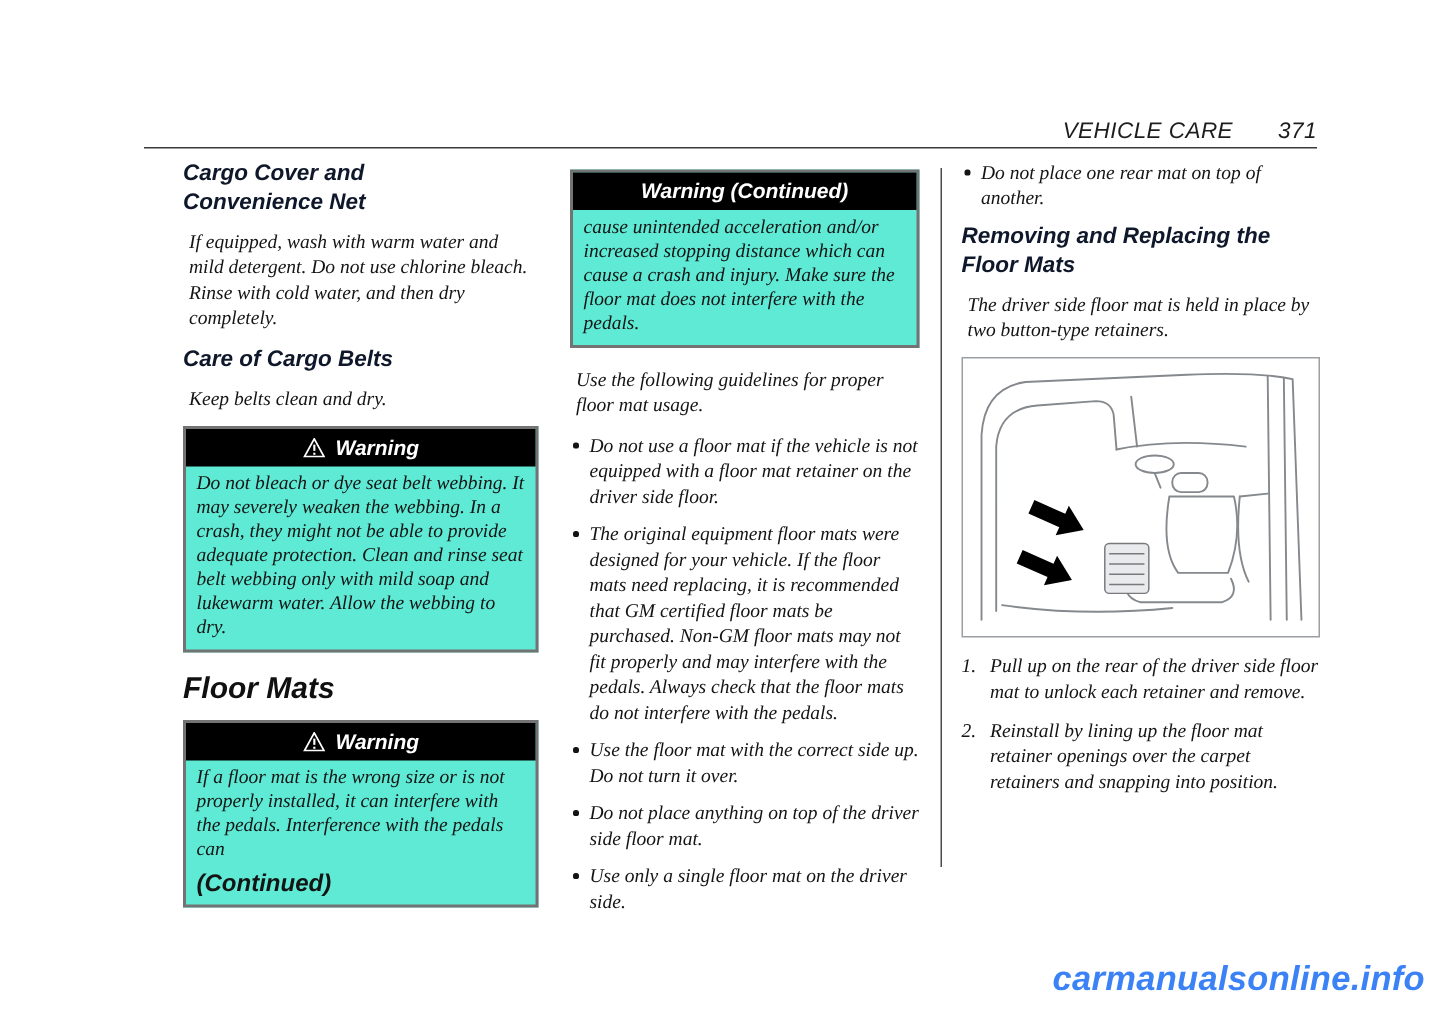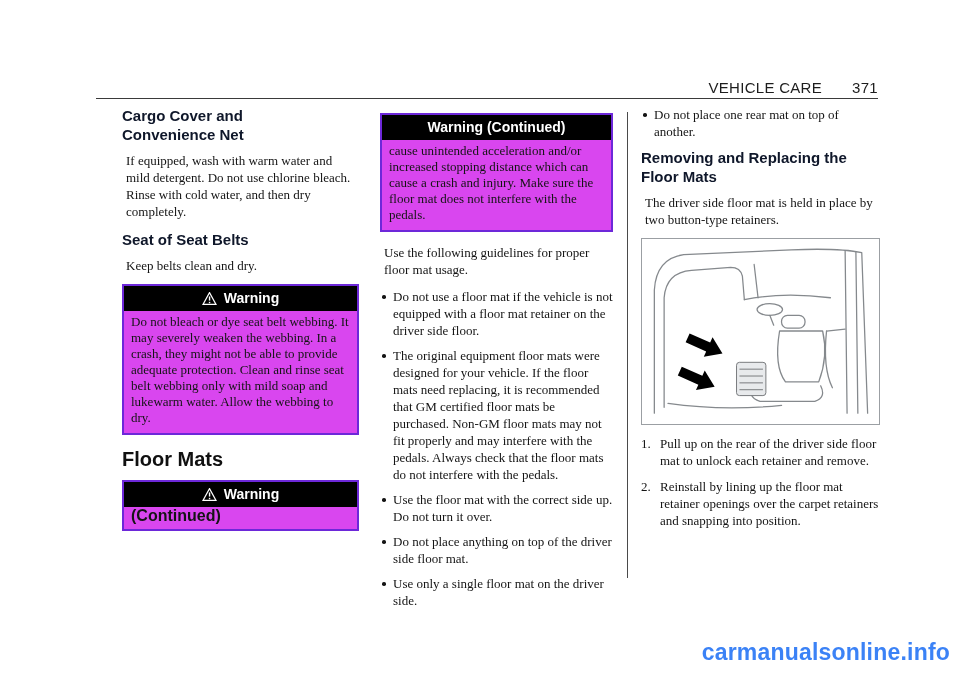--- a/index.html
+++ b/index.html
@@ -1,18 +1,18 @@
 <!DOCTYPE html>
 <html><head>
 <meta charset="utf-8">
 <style>
   * { margin:0; padding:0; box-sizing:border-box; }
   html,body { background:#ffffff; }
   body { width:960px; height:678px; font-family:"Liberation Serif", serif; color:#141414; }
-  .page { position:relative; width:960px; height:678px; background:#fff; overflow:hidden; }
+  .page { position:relative; width:960px; height:678px; background:#fff; overflow:hidden;font-style:italic; }
 
   
   .hdr { position:absolute; top:79px; right:82px; font-family:"Liberation Sans", sans-serif;
          font-size:15px; color:#1d1d1d; letter-spacing:.3px; }
   .hdr .sect { margin-right:30px; }
   .hdr-rule { position:absolute; left:96px; right:82px; top:98px; height:1px; background:#3a3a3a; }
 
   
   .col { position:absolute; font-size:13px; line-height:17px; }
   .col1 { left:122px; top:106px; width:237px; }
@@ -22,21 +22,21 @@
 
   .pre { white-space:pre-line; }
   h2.sect-head { font-family:"Liberation Sans", sans-serif; font-weight:bold; font-size:15px;
                  line-height:19px; margin:8px 0 8px; color:#0f172a; }
   h2.first { margin-top:0; }
   h1.big-head { font-family:"Liberation Sans", sans-serif; font-weight:bold; font-size:20px;
                 line-height:24px; margin:12px 0 9px; color:#101010; }
   p { margin:0 4px 10px; }
 
   
-  .warnbox { border:2px solid #6d28d9; margin:2px 0 12px; background:#d946ef; }
+  .warnbox { border:2px solid #737373; margin:2px 0 12px; background:#5eead4; }
   .warnhead { background:#000; color:#fff; font-family:"Liberation Sans", sans-serif; font-weight:bold;
               font-size:14px; line-height:20px; display:flex; align-items:center; justify-content:center;
               gap:7px; padding:2px 4px 3px; }
   .warnhead svg { width:15px; height:13px; display:block; }
   .warnbody { padding:3px 7px 7px; line-height:16px; }
   .continued { text-align:left; font-family:"Liberation Sans", sans-serif; font-weight:bold;
                font-size:16px; padding:0 7px 5px; }
 
   
   ul.dots { list-style:none; }
@@ -64,21 +64,21 @@
   <div class="hdr">
     <span class="sect">VEHICLE CARE</span><span>371</span>
   </div>
   <div class="hdr-rule"></div>
 
   <div class="col col1">
     <h2 class="sect-head first pre">Cargo Cover and
 Convenience Net</h2>
     <p>If equipped, wash with warm water and mild detergent. Do not use chlorine bleach. Rinse with cold water, and then dry completely.</p>
 
-    <h2 class="sect-head">Seat of Seat Belts</h2>
+    <h2 class="sect-head">Care of Cargo Belts</h2>
     <p>Keep belts clean and dry.</p>
 
     <div class="warnbox">
       <div class="warnhead">
         <span>
           <svg viewBox="0 0 24 22">
               <path d="M12 1 L23 21 H1 Z" fill="none" stroke="#fff" stroke-width="2"></path>
               <rect x="10.9" y="7.5" width="2.4" height="7" fill="#fff"></rect>
               <rect x="10.9" y="16.6" width="2.4" height="2.4" fill="#fff"></rect>
             </svg>
@@ -94,20 +94,21 @@
       <div class="warnhead">
         <span>
           <svg viewBox="0 0 24 22">
               <path d="M12 1 L23 21 H1 Z" fill="none" stroke="#fff" stroke-width="2"></path>
               <rect x="10.9" y="7.5" width="2.4" height="7" fill="#fff"></rect>
               <rect x="10.9" y="16.6" width="2.4" height="2.4" fill="#fff"></rect>
             </svg>
         </span>
         <span>Warning</span>
       </div>
+      <div class="warnbody">If a floor mat is the wrong size or is not properly installed, it can interfere with the pedals. Interference with the pedals can</div>
       <div class="continued">(Continued)</div>
     </div>
   </div>
 
   <div class="col col2">
     <div class="warnbox" style="margin-top:0">
       <div class="warnhead">
         <span>Warning (Continued)</span>
       </div>
       <div class="warnbody">cause unintended acceleration and/or increased stopping distance which can cause a crash and injury. Make sure the floor mat does not interfere with the pedals.</div>

